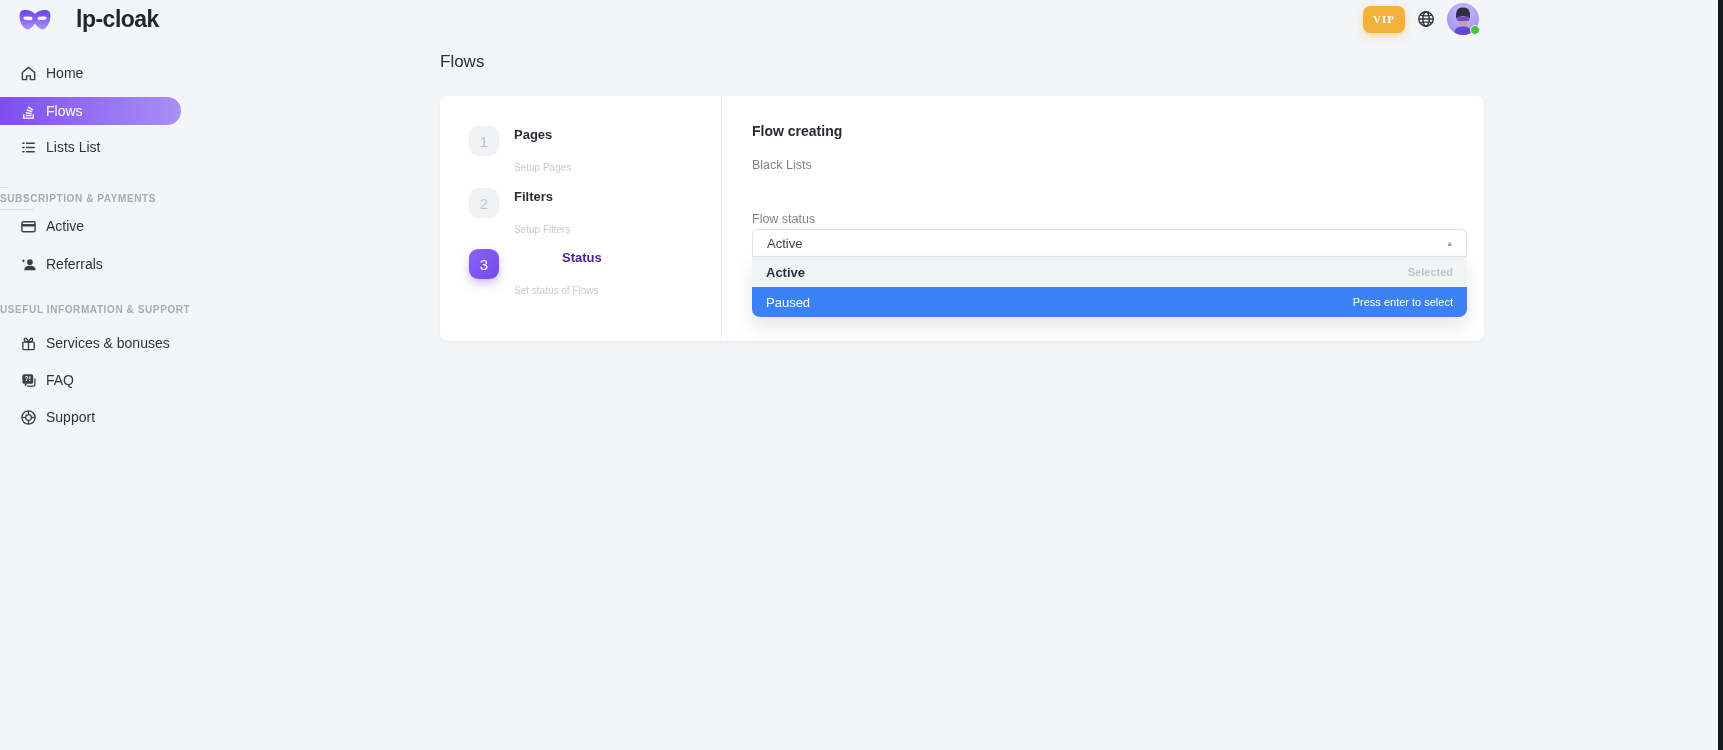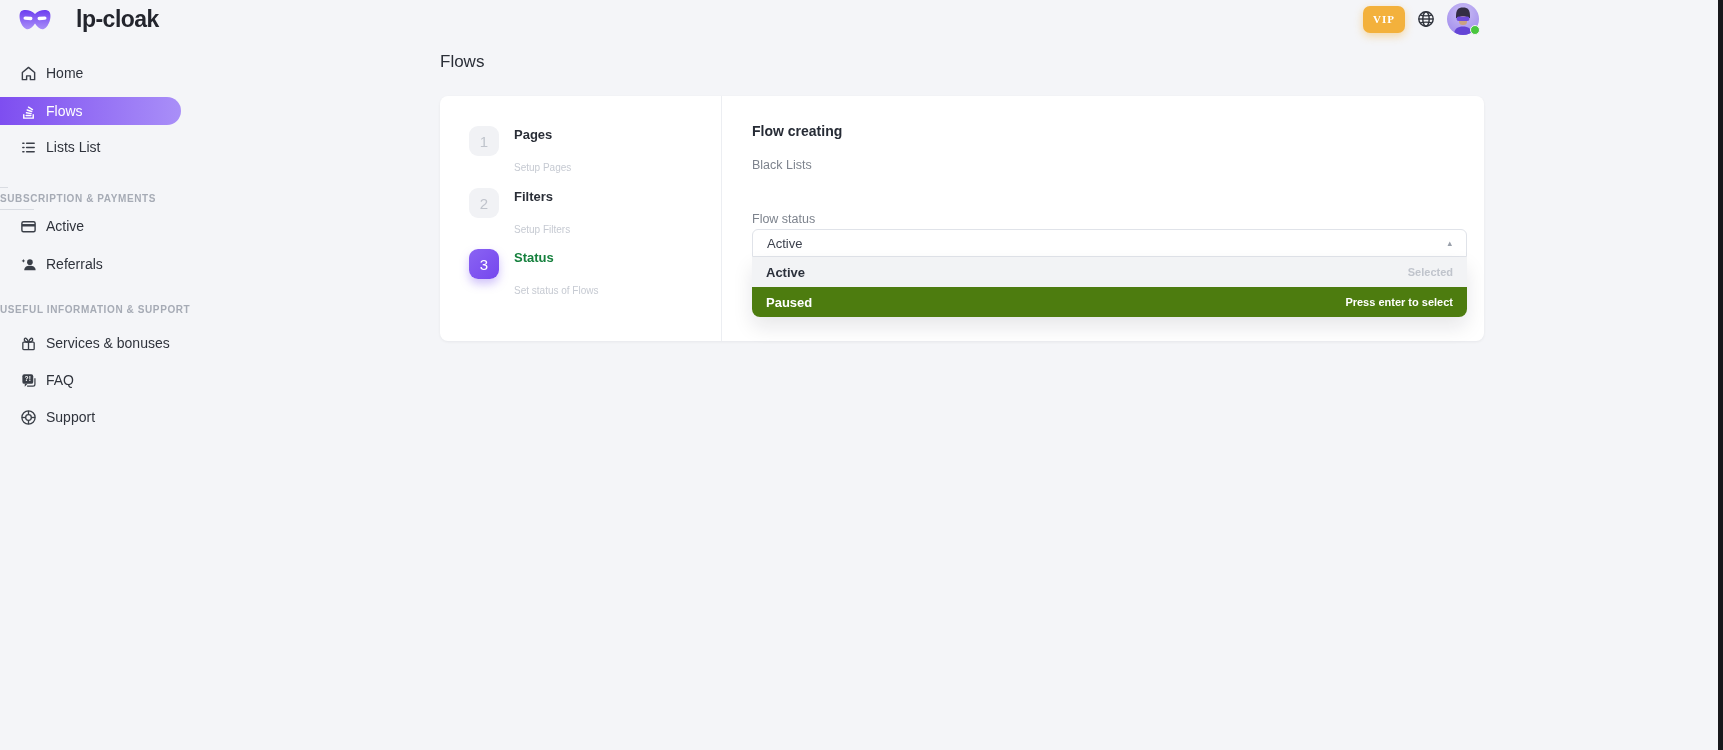--- a/index.html
+++ b/index.html
@@ -70,21 +70,21 @@
   .step-num {
     width:30px; height:30px; border-radius:9px; background:#f1f2f5;
     display:flex; align-items:center; justify-content:center;
     font-size:15px; color:#c0c4cc;
   }
   .step.current .step-num {
     background:linear-gradient(135deg,#8a63f3,#7547ee); color:#ffffff;
     box-shadow:0 5px 10px rgba(124,82,240,.35);
   }
   .step-title { font-size:13px; font-weight:700; color:#2a2e37; padding-top:1px; }
-  .step.current .step-title { color:#15803d; }
+  .step.current .step-title { color:#4c1d95;margin-left:48px; }
   .step-sub { font-size:10px; color:#c6cad2; margin-top:20px; }
 
   
   .form { position:absolute; left:312px; top:0; width:715px; height:245px; }
   .form-title { position:absolute; top:27px; left:0; font-size:14px; font-weight:700; color:#262b35; }
   .field-label { position:absolute; left:0; font-size:12.5px; color:#7d838d; }
   .label-bl { top:62px;text-align:right; }
   .label-fs { top:116px; }
   .select {
     position:absolute; left:0; width:715px; background:#ffffff;
@@ -103,21 +103,21 @@
     background:#ffffff; border-radius:0 0 8px 8px;
     box-shadow:0 10px 20px rgba(20,24,40,.10);
     overflow:hidden;
   }
   .opt {
     height:30px; display:flex; align-items:center; justify-content:space-between;
     padding:0 14px; font-size:13px; color:#3c414d; cursor:pointer;
   }
   .opt .hint { font-size:11px; color:#c0c4cc; }
   .opt.selected { background:#f2f3f5; font-weight:700; color:#2b303b; }
-  .opt.highlighted { background:#4d7c0f; color:#ffffff; font-weight:700; }
+  .opt.highlighted { background:#3b82f6; color:#ffffff; font-weight:400; }
   .opt.highlighted .hint { color:#ffffff; }
 </style>
 </head>
 <body>
 
 <div>
 
   <div class="brand">
     <span class="brand-icon">
       <svg width="34" height="26" viewBox="0 0 34 24">

